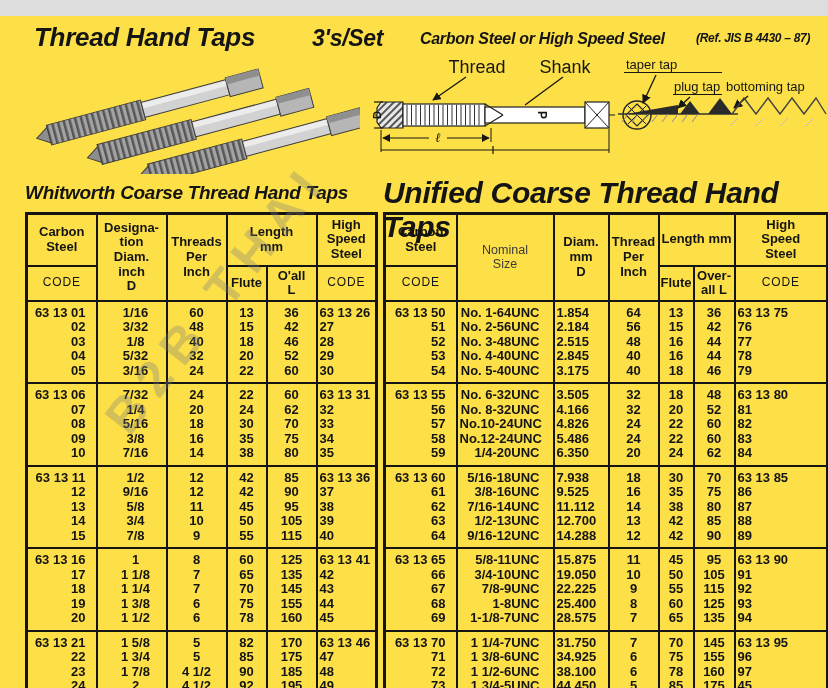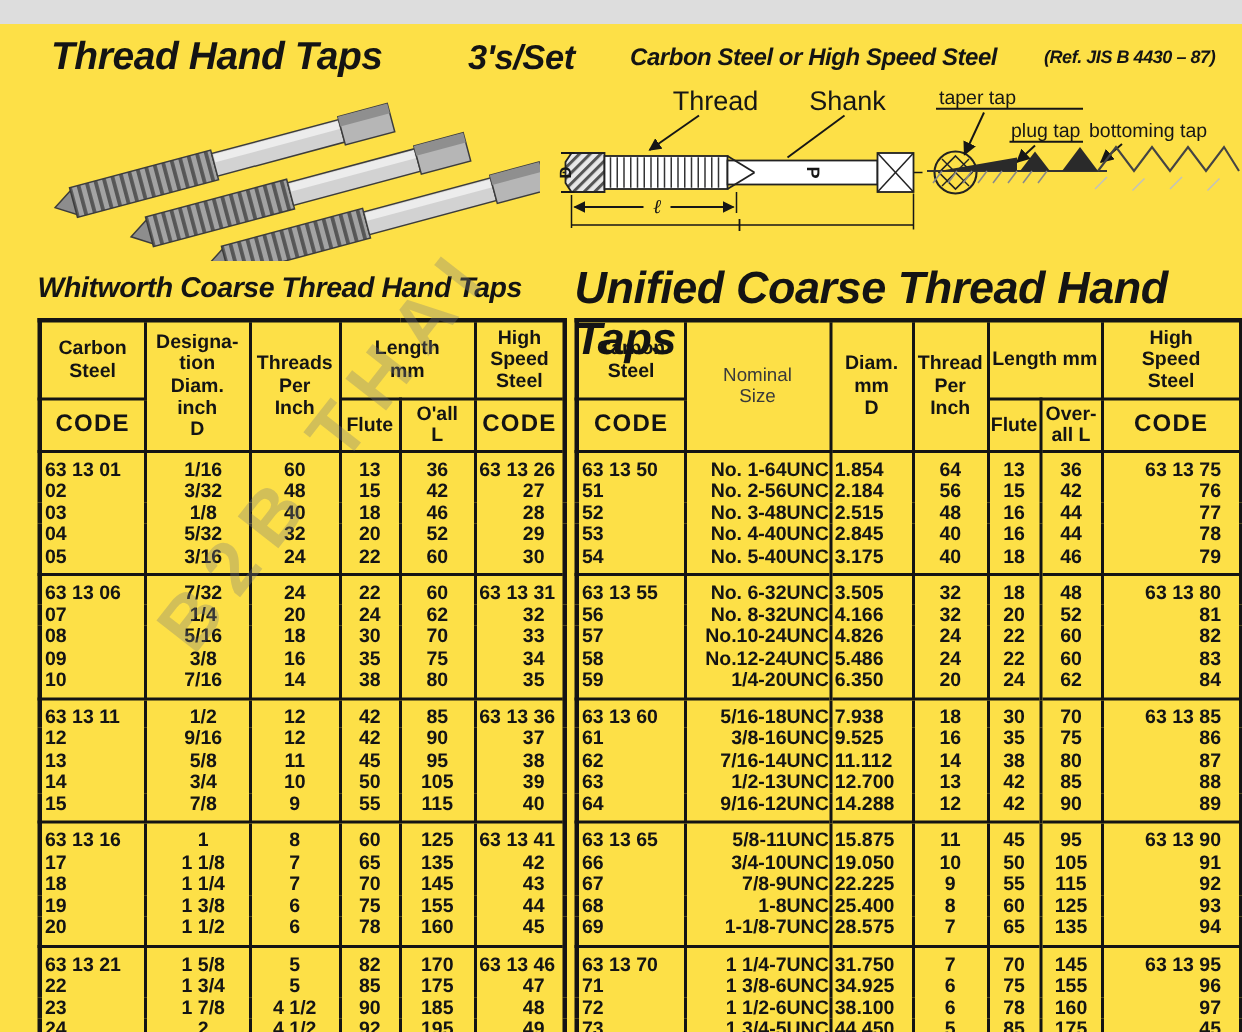--- a/index.html
+++ b/index.html
@@ -35,32 +35,32 @@
 
   
   .tblwrap{position:absolute;z-index:2}
   .tw-left{left:25px;top:196px;width:350px}
   .tw-right{left:383px;top:196px;width:443px}
   table{border-collapse:collapse;table-layout:fixed;width:100%;border:3px solid #141414;background:transparent}
   thead th{border:2px solid #141414;white-space:pre-line;vertical-align:middle;text-align:center;
            font-weight:bold;font-size:13px;line-height:1.12;padding:2px 1px}
   thead tr:first-child th{height:52px}
   thead tr:last-child th{height:26px}
-  th.code-h{font-weight:700;font-size:16px;letter-spacing:0.8px}
+  th.code-h{font-weight:400;font-size:12px;letter-spacing:0.8px}
   th.light{font-weight:400;color:#3a3a3a;font-size:12.5px}
   tbody{border-top:2px solid #141414}
   tbody tr:first-child td{border-top:2px solid #141414;padding-top:4px}
   tbody tr:last-child td{padding-bottom:4px}
   td{border-left:2px solid #141414;border-right:2px solid #141414;
      font-weight:bold;font-size:13px;line-height:14.5px;padding:0 2px;white-space:nowrap}
-  td.c-code{text-align:left;padding-right:10px}
+  td.c-code{text-align:right;padding-right:10px}
   td.c-desig{text-align:center;padding-left:10px}
   td.c-mid{text-align:center}
-  td.c-hss{text-align:right;padding-right:12px}
-  td.c-nom{text-align:right;padding-right:0}
+  td.c-hss{padding-right:12px}
+  td.c-nom{text-align:right;padding-right:13px}
   td.c-num{padding-right:8px}
 </style>
 </head>
 <body>
 
 <div class="page">
 
   <span class="hdr t1">Thread Hand Taps</span>
   <span class="hdr t2">3's/Set</span>
   <span class="hdr t3">Carbon Steel or  High Speed Steel</span>

